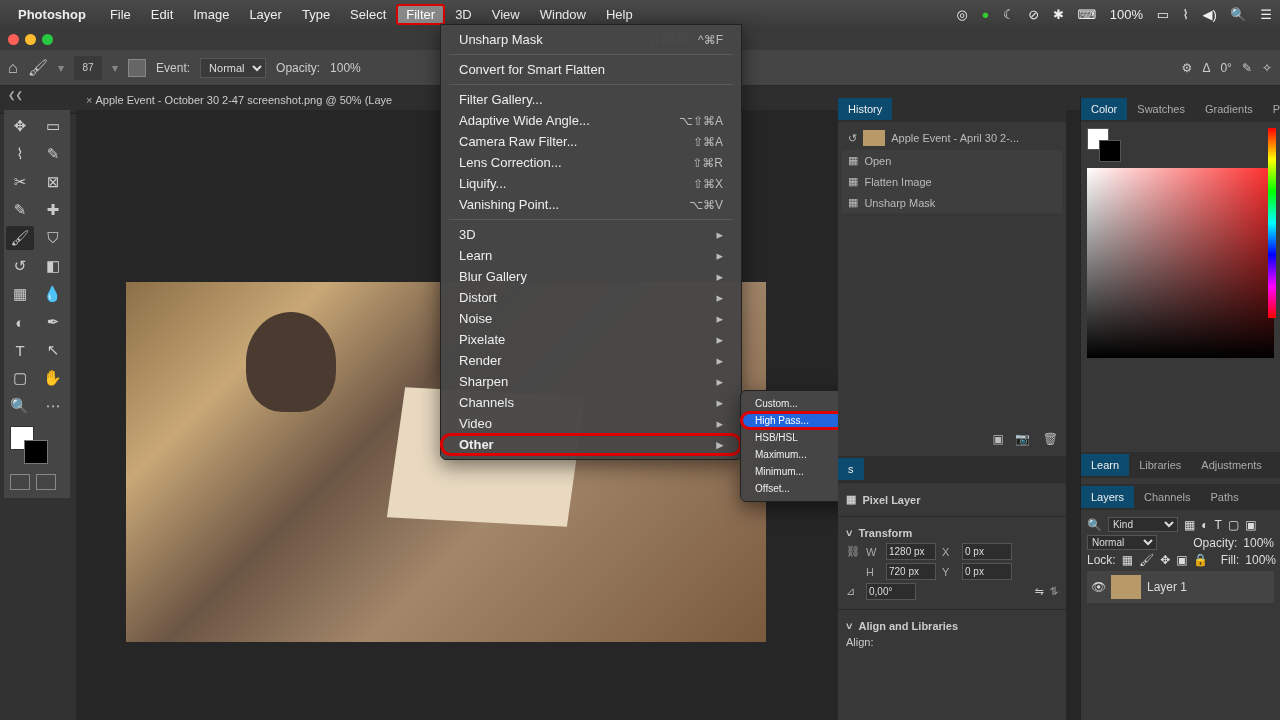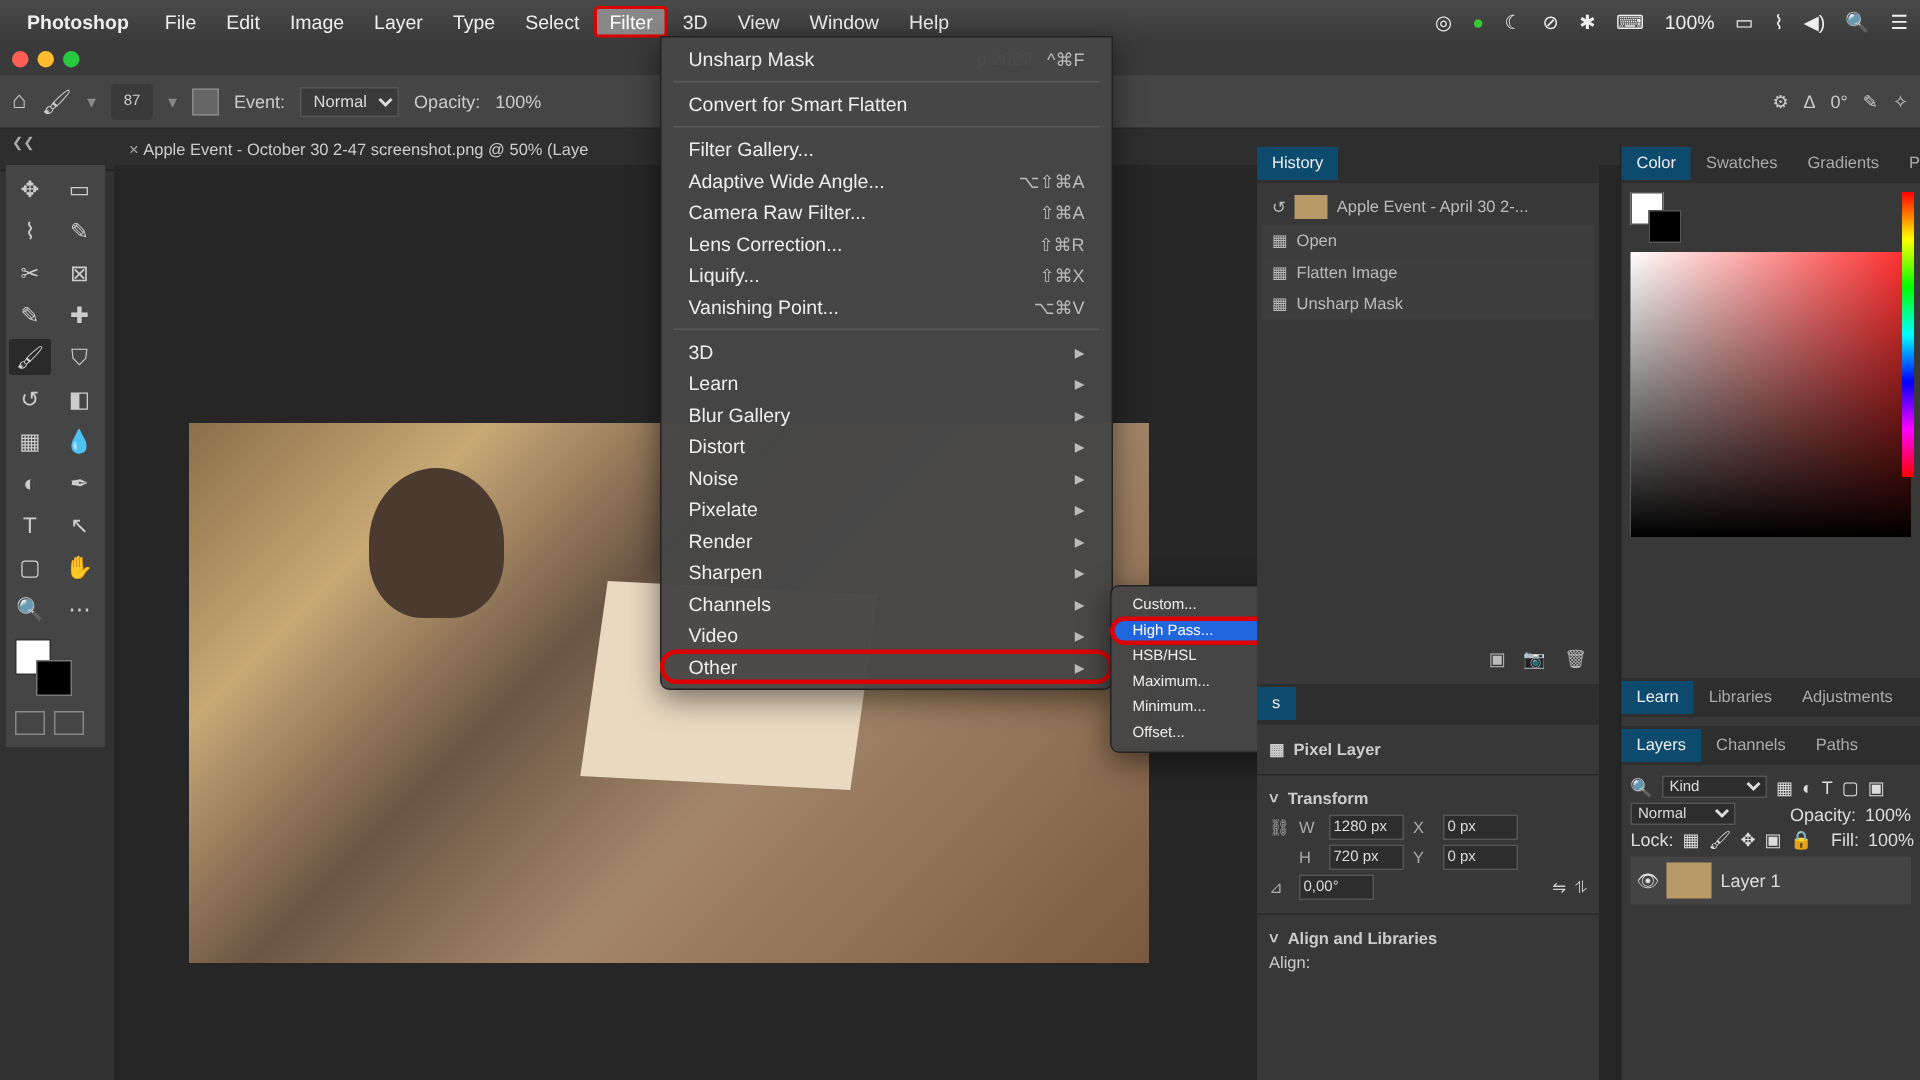--- a/index.html
+++ b/index.html
@@ -41,21 +41,21 @@
 .img-placeholder { position:absolute; left:50px; top:172px; width:640px; height:360px; background: linear-gradient(135deg,#8b6f47 0%, #c9a876 20%, #6b5544 40%, #a3876a 60%, #7a5a3f 100%); }
 .img-placeholder::before { content:""; position:absolute; left:270px; top:110px; width:180px; height:130px; background:#e8d9c0; transform:skew(-8deg,3deg); }
 .img-placeholder::after { content:""; position:absolute; left:120px; top:30px; width:90px; height:100px; background:#4a3a2f; border-radius:50% 50% 40% 40%; }
 
 
 .menu-drop { position:absolute; left:440px; top:24px; width:302px; background: rgba(70,70,70,0.97); border:1px solid #222; box-shadow: 0 6px 20px rgba(0,0,0,.5); padding: 4px 0; border-radius: 0 0 6px 6px; }
 .menu-drop .row { padding: 3px 18px; color:#eee; font-size:13px; display:flex; align-items:center; justify-content:space-between; cursor:default; }
 .menu-drop .row .sc { color:#bbb; font-size:12px; }
 .menu-drop .sep { height:1px; background:#5a5a5a; margin:4px 8px; }
 .menu-drop .row .arr { color:#bbb; }
-.menu-drop .row.red-outline { outline:3px solid #d00; outline-offset:-2px; border-radius:10px; }
+.menu-drop .row.red-outline { outline:3px solid #d00; outline-offset:-2px; border-radius:10px;font-weight:bold; }
 
 
 .submenu { position:absolute; left:740px; top:390px; width:150px; background: rgba(70,70,70,0.97); border:1px solid #222; box-shadow: 0 6px 20px rgba(0,0,0,.5); padding:4px 0; border-radius:6px; }
 .submenu .row { padding:3px 14px; color:#eee; font-size:10px; cursor:default; }
 .submenu .row.hl { background:#2266dd; color:#fff; }
 .submenu .row.red-outline { outline:3px solid #d00; outline-offset:-2px; border-radius:10px; }
 
 
 .rpanel { position:absolute; top:96px; bottom:0; background:#383838; }
 .rpanel.mid { right:214px; width:228px; }

